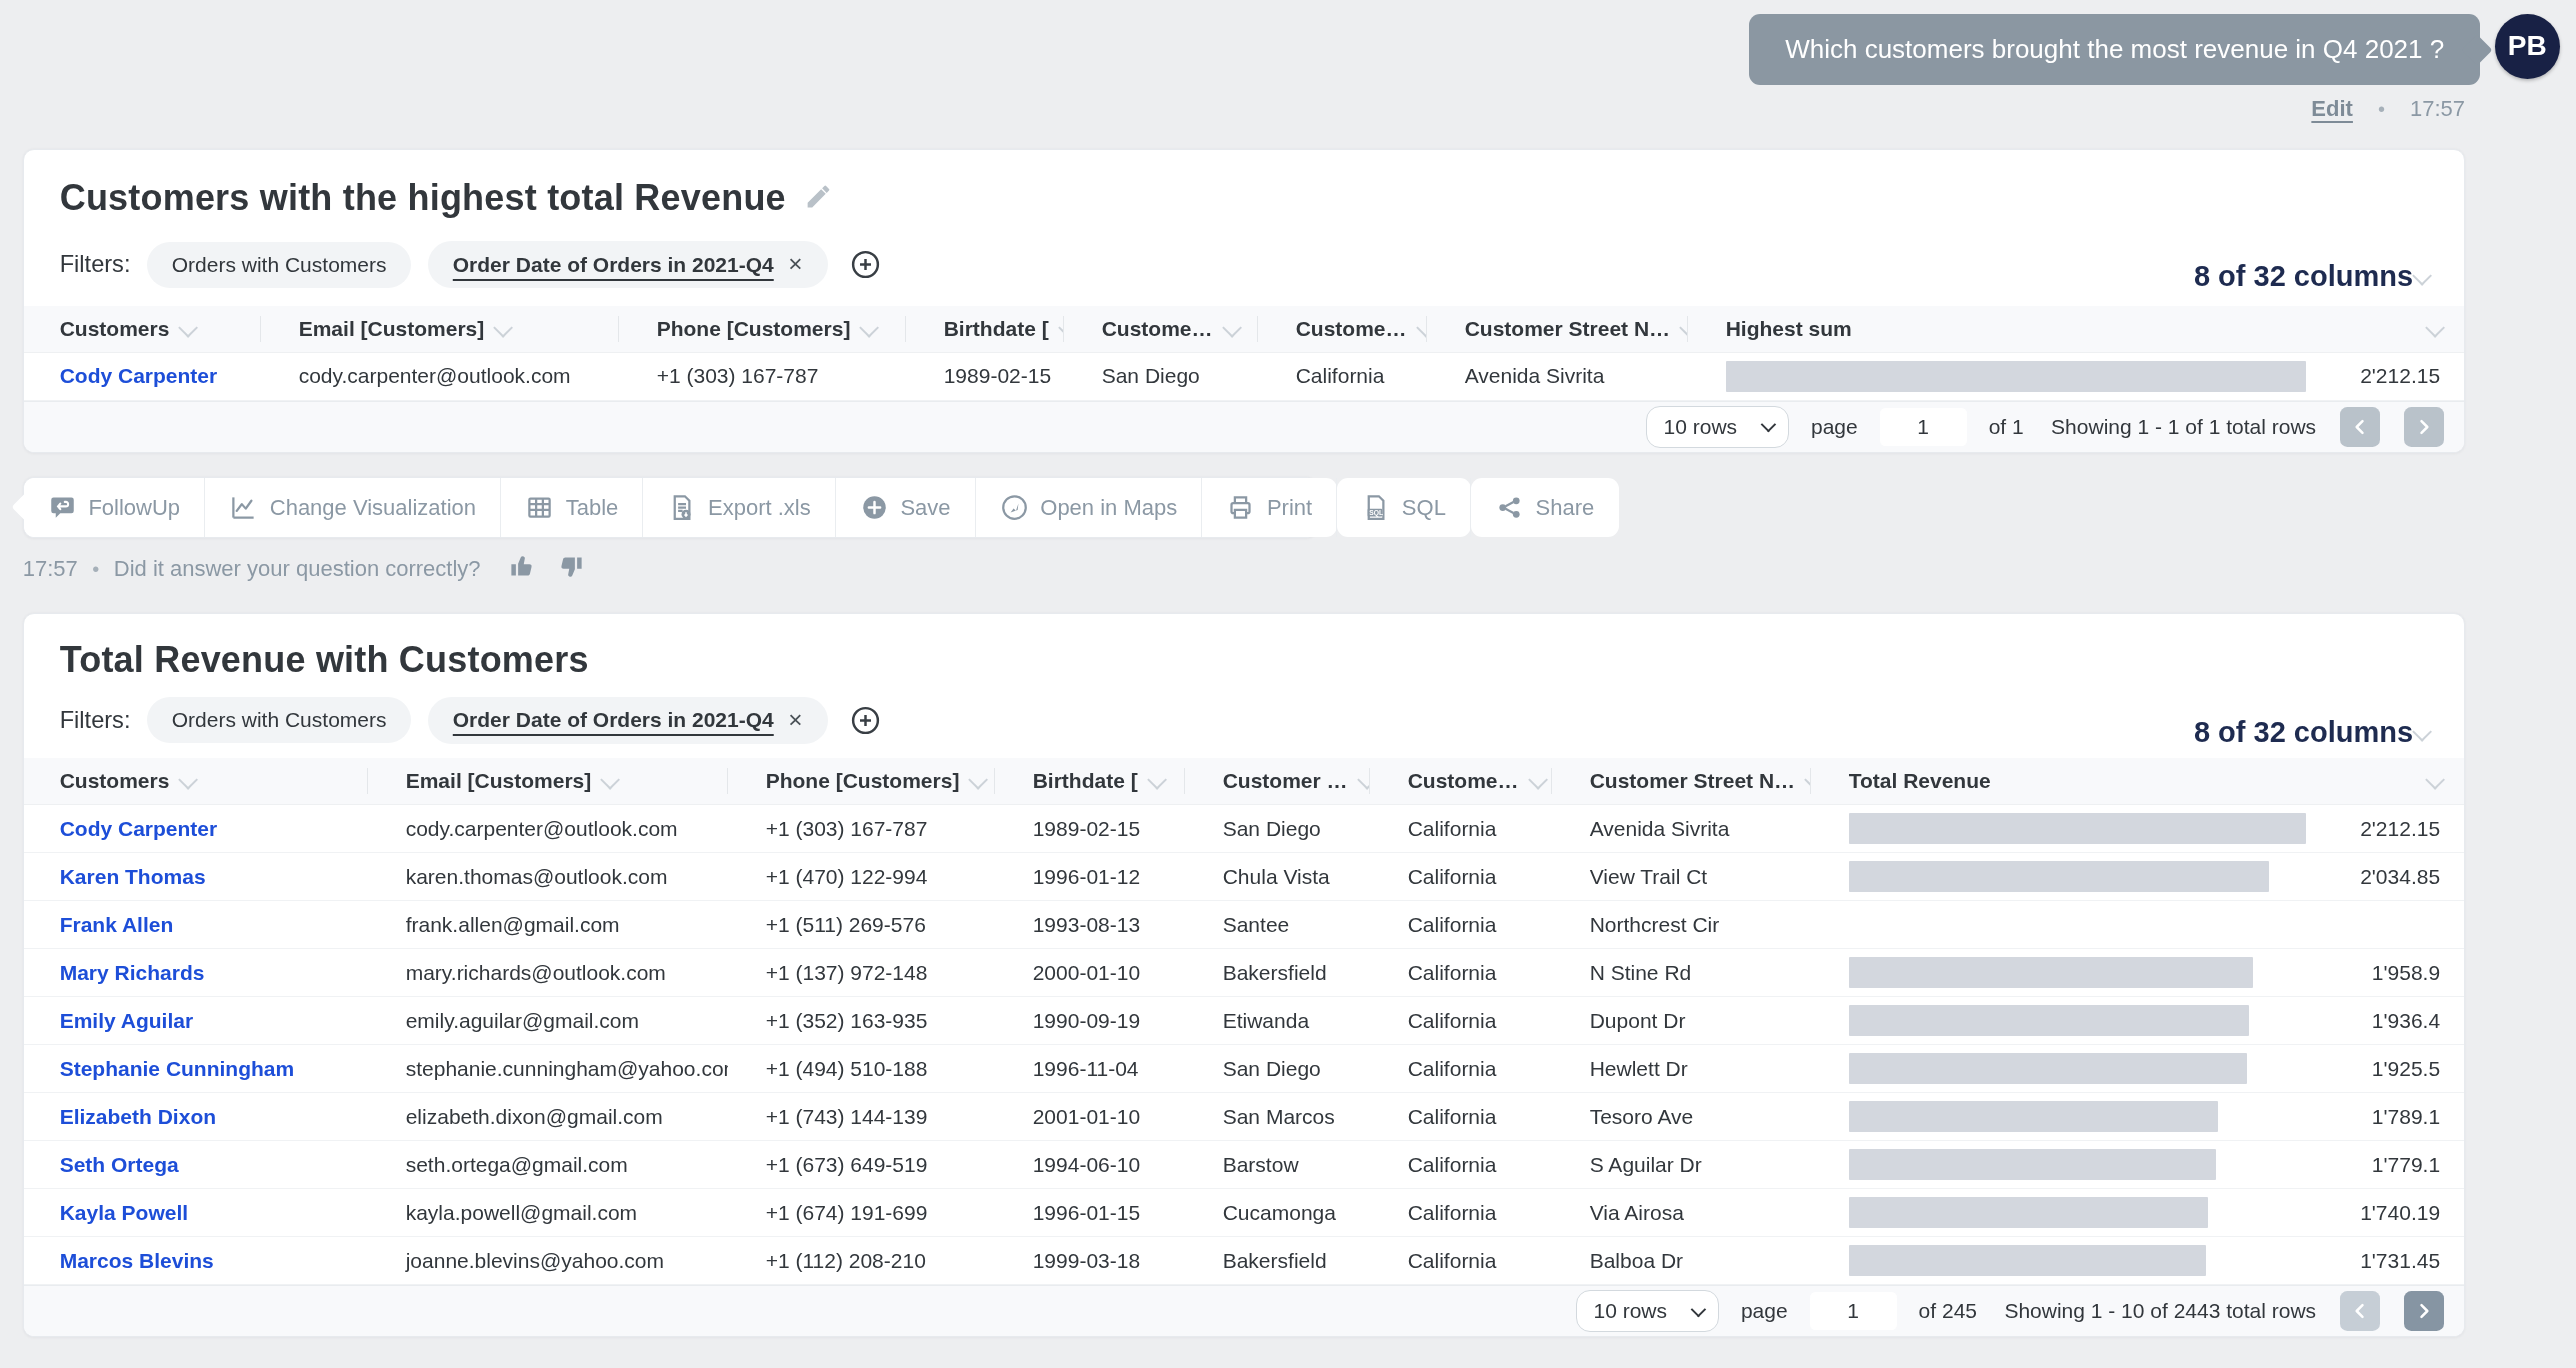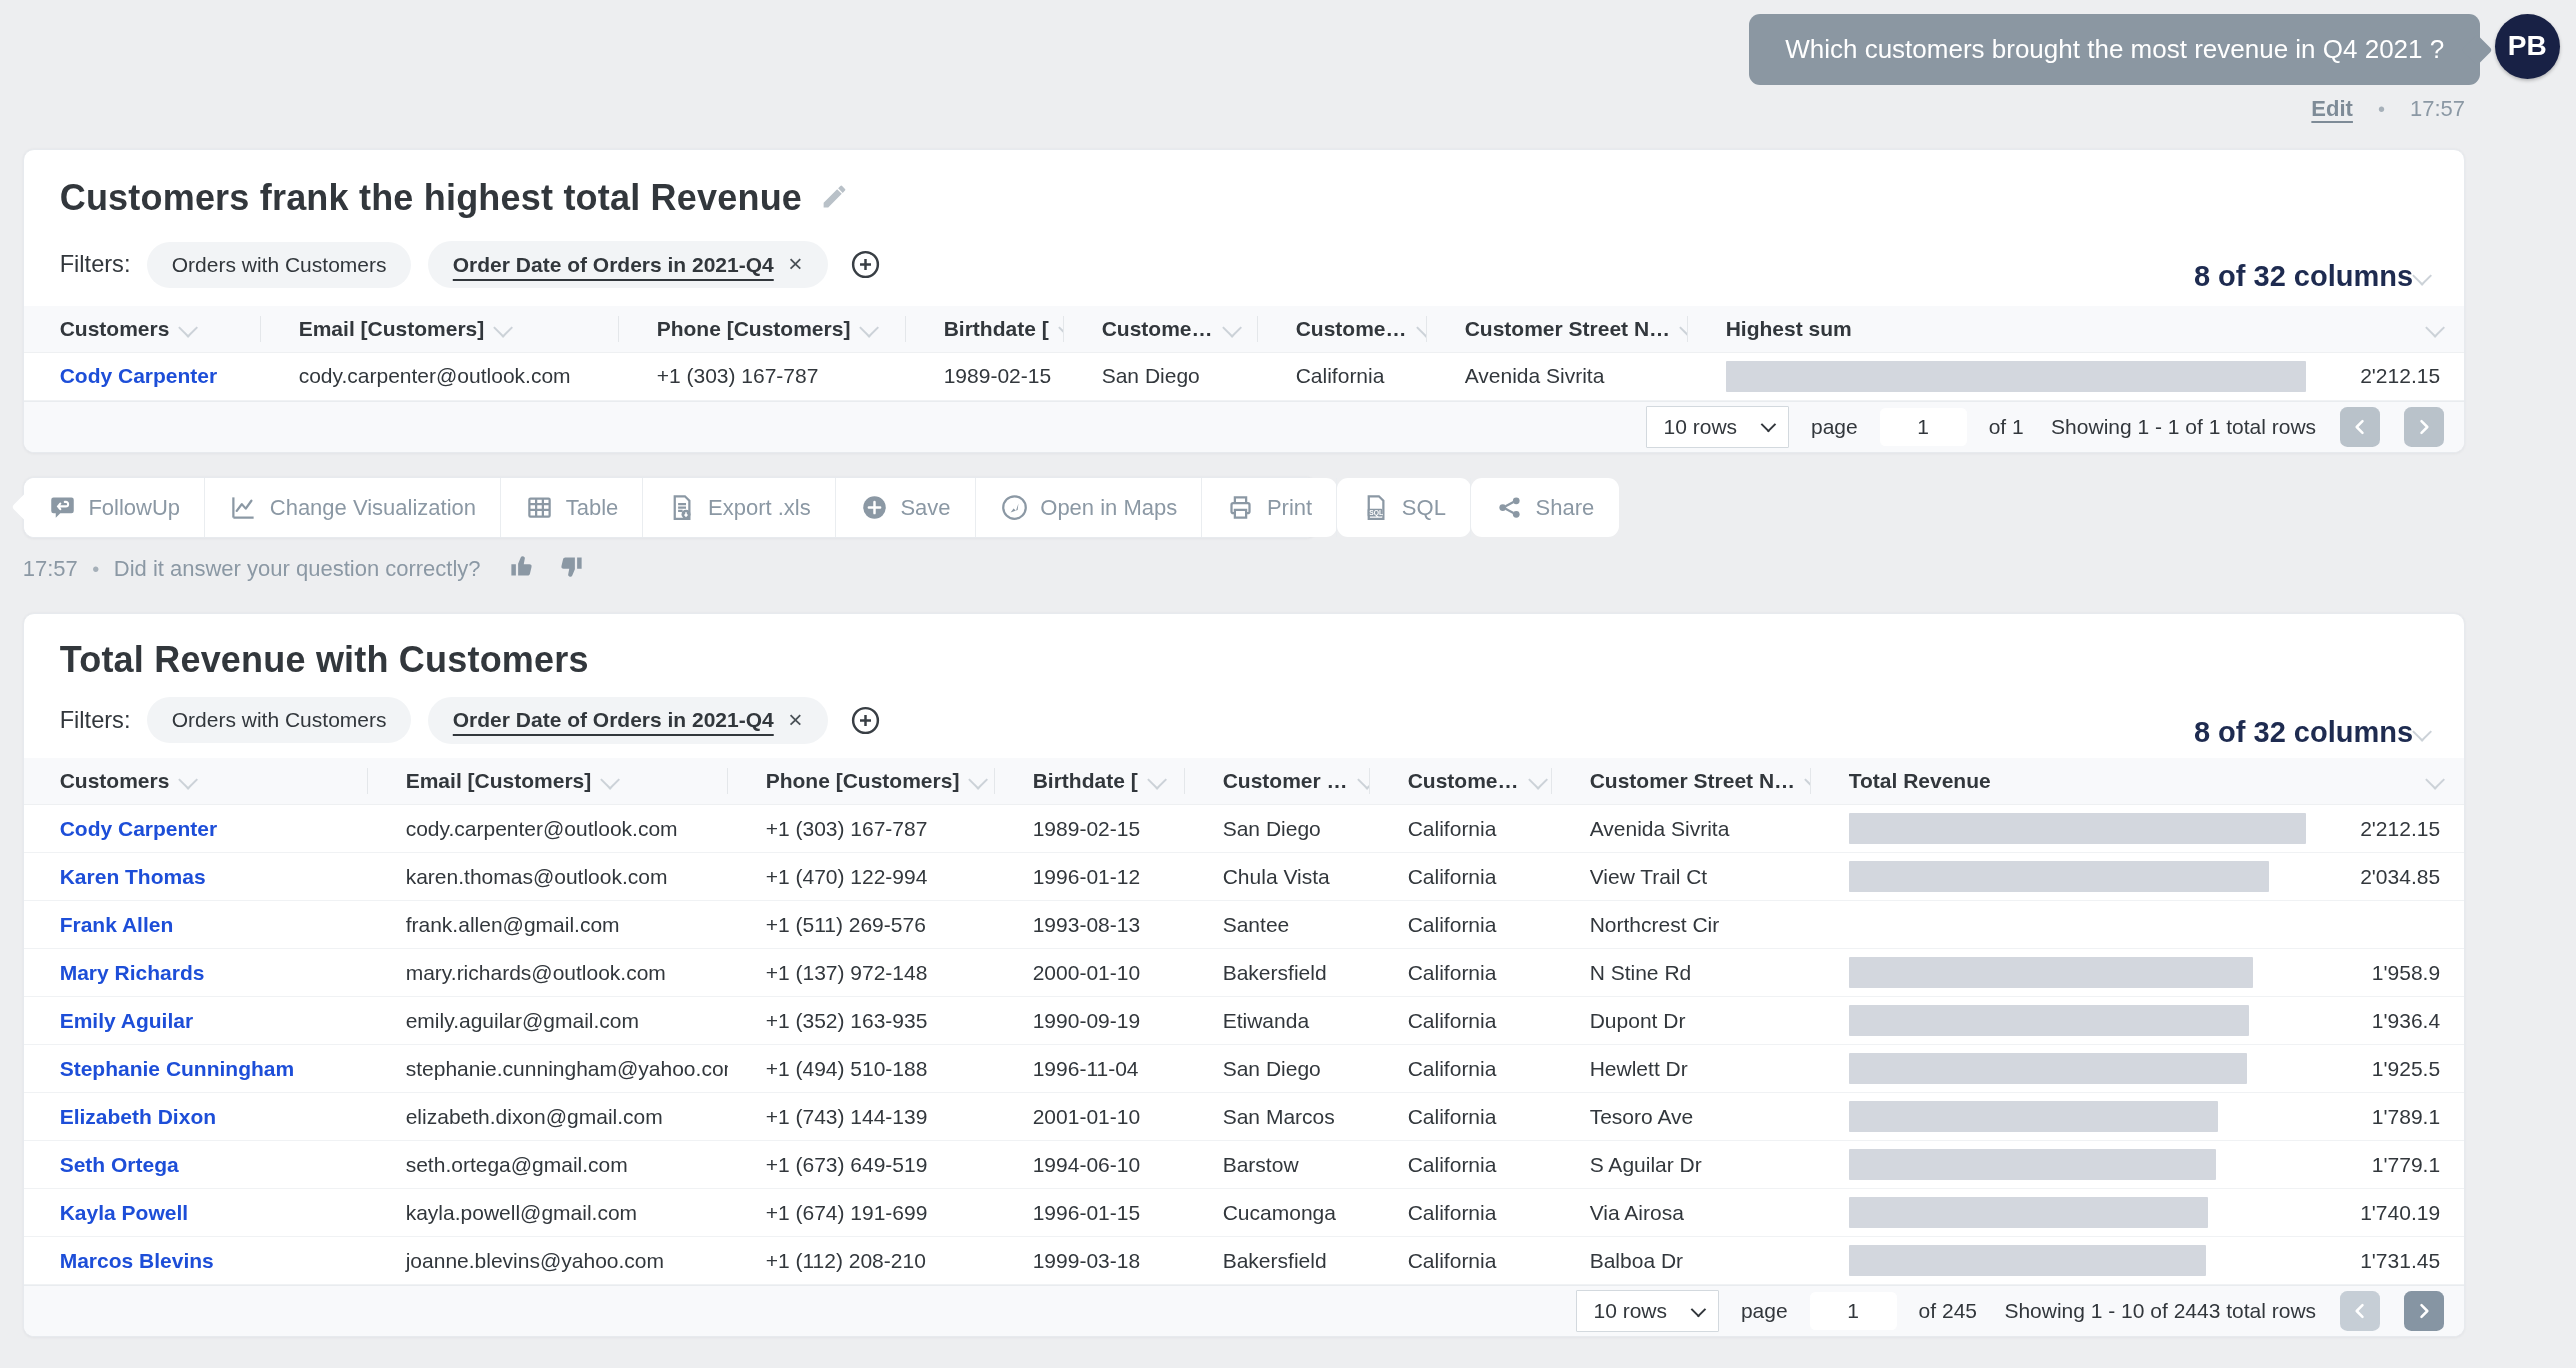--- a/index.html
+++ b/index.html
@@ -60,21 +60,21 @@
   .td.name { color:#1d4ed8; font-weight:700; cursor:pointer; }
   .td.rev { display:flex; align-items:center; padding-right:23.6px; }
   .bar-track { flex:1 1 auto; margin-right:16.3px; height:31px; display:flex; align-items:center; }
   .bar { height:31px; background:#d3d7de; border-radius:0.9px; }
   .rev-val { flex:0 0 118px; text-align:right; }
 
   
   .pager { display:flex; justify-content:flex-end; align-items:center; gap:22px; height:51px;
            background:#f8f9fb; border-top:0.9px solid #e9ecef; padding-right:20px; font-size:21px; }
   .rows-select { display:flex; align-items:center; gap:23.6px; background:#fff; border:0.9px solid #d3d9de;
-                 border-radius:1px; padding:8.2px 16.3px; cursor:pointer; }
+                 border-radius:14px; padding:8.2px 16.3px; cursor:pointer; }
   .rows-select .sel-chev { width:11px; height:11px; border-right:2.3px solid #32373c; border-bottom:2.3px solid #32373c;
                  transform:rotate(45deg) translateY(-2.7px); }
   .page-label { color:#32373c; }
   .page-input { width:87px; height:38px; background:#fff; border:none; border-radius:5.4px; text-align:center;
                 font-size:21px; font-family:inherit; color:#32373c; outline:none; }
   .showing { color:#32373c; margin-left:5.4px; }
   .nav-btn { width:40px; height:40px; border:none; border-radius:7.3px; display:flex; align-items:center;
              justify-content:center; cursor:pointer; margin-left:1.8px; }
   .nav-btn svg { display:block; }
   .card1 .nav-prev, .card1 .nav-next { background:#b9c2ca; }
@@ -112,21 +112,21 @@
   </div>
   <div class="edit-row">
     <span class="edit-link">Edit</span>
     <span class="dot">•</span>
     <span>17:57</span>
   </div>
 
   <section class="card card1">
     <div class="card-inner">
       <div class="card-title-row">
-        <h1 class="card-title">Customers frank the highest total Revenue</h1>
+        <h1 class="card-title">Customers with the highest total Revenue</h1>
         <span class="pencil-icon">
           <svg width="29" height="29" viewBox="0 0 24 24" fill="currentColor">
               <path d="M3 17.2V21h3.8L18 9.8 14.2 6 3 17.2zM20.7 7.1a1 1 0 0 0 0-1.4l-2.4-2.4a1 1 0 0 0-1.4 0L15 5.2 18.8 9l1.9-1.9z"></path>
             </svg>
         </span>
       </div>
       <div class="meta-row">
         <div class="filters">
           <span class="filters-label">Filters:</span>
           <span class="chip">

